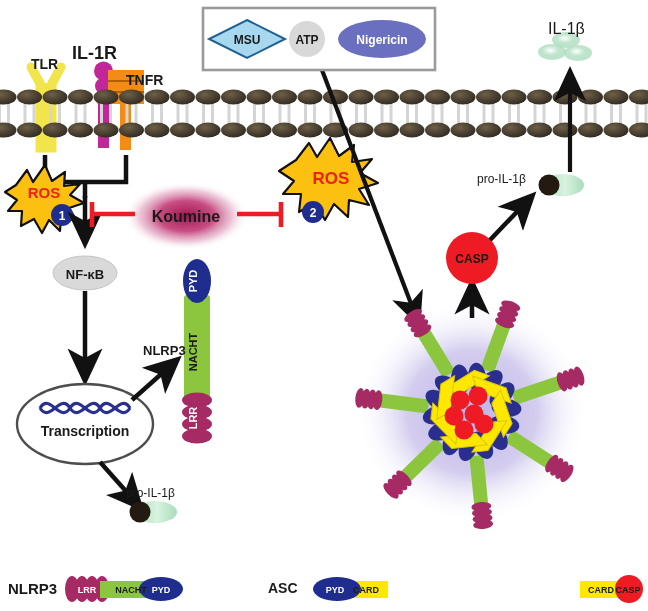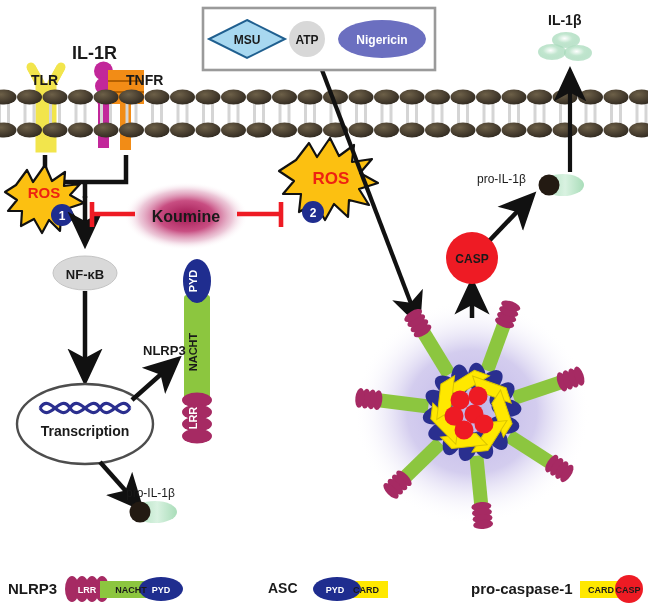--- a/index.html
+++ b/index.html
@@ -408,29 +408,28 @@
     <text x="366" y="593" text-anchor="middle" font-size="9" font-weight="bold" fill="#1a1a1a" font-family="Liberation Sans, sans-serif">CARD</text>
 
     <g>
       <rect x="580" y="581" width="48" height="17" fill="#ffe800"></rect>
       <circle cx="629" cy="589" r="14" fill="#ee1b24"></circle>
     </g>
     <text x="601" y="593" text-anchor="middle" font-size="9" font-weight="bold" fill="#1a1a1a" font-family="Liberation Sans, sans-serif">CARD</text>
     <text x="628" y="593" text-anchor="middle" font-size="9" font-weight="bold" fill="#1a1a1a" font-family="Liberation Sans, sans-serif">CASP</text>
   </svg>
 
-  <div class="lbl" style="left:31px;top:56px;font-size:14px;margin-top:16px;">TLR</div>
+  <div class="lbl" style="left:31px;top:56px;font-size:14px;">TLR</div>
   <div class="lbl" style="left:72px;top:43px;font-size:18px;">IL-1R</div>
   <div class="lbl" style="left:126px;top:72px;font-size:14px;text-align:right;">TNFR</div>
 
   <div class="lbl" style="left:143px;top:343px;font-size:13px;">NLRP3</div>
 
   <div class="lbl" style="left:126px;top:486px;font-size:12px;font-weight:normal;">pro-IL-1β</div>
 
   <div class="lbl" style="left:477px;top:172px;font-size:12px;font-weight:normal;">pro-IL-1β</div>
 
-  <div class="lbl" style="left:548px;top:12px;font-size:14px;font-weight:bold;">IL-1β</div>
+  <div class="lbl" style="left:548px;top:20px;font-size:16px;font-weight:normal;">IL-1β</div>
 
   <div class="lbl" style="left:8px;top:580px;font-size:15px;">NLRP3</div>
   <div class="lbl" style="left:268px;top:580px;font-size:14px;">ASC</div>
-  <div class="lbl" style="left:471px;top:580px;font-size:15px;">pro-caspase-1</div>
 
 </div>
 
 </body></html>

